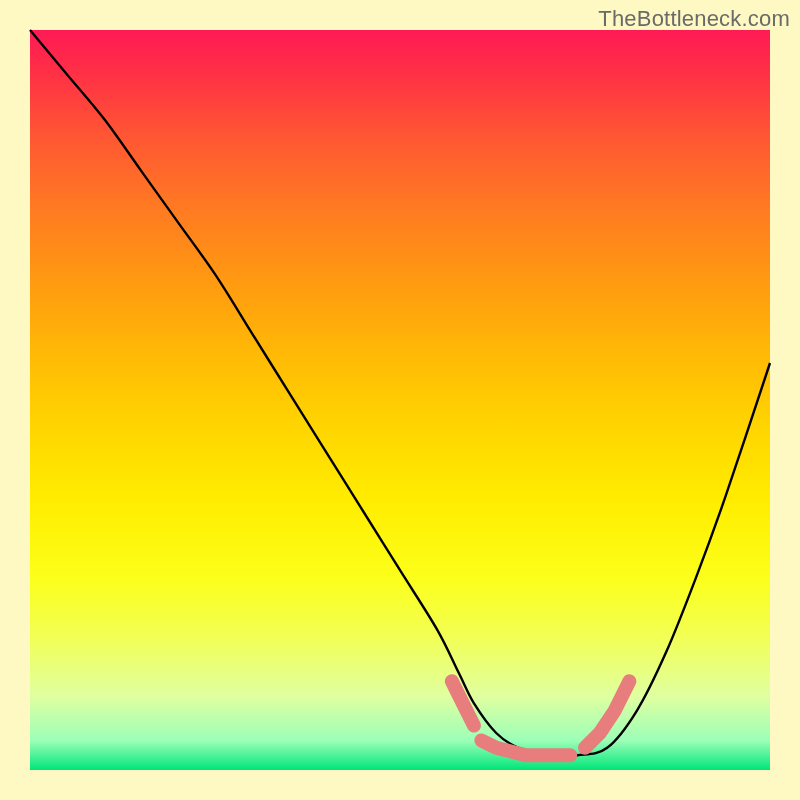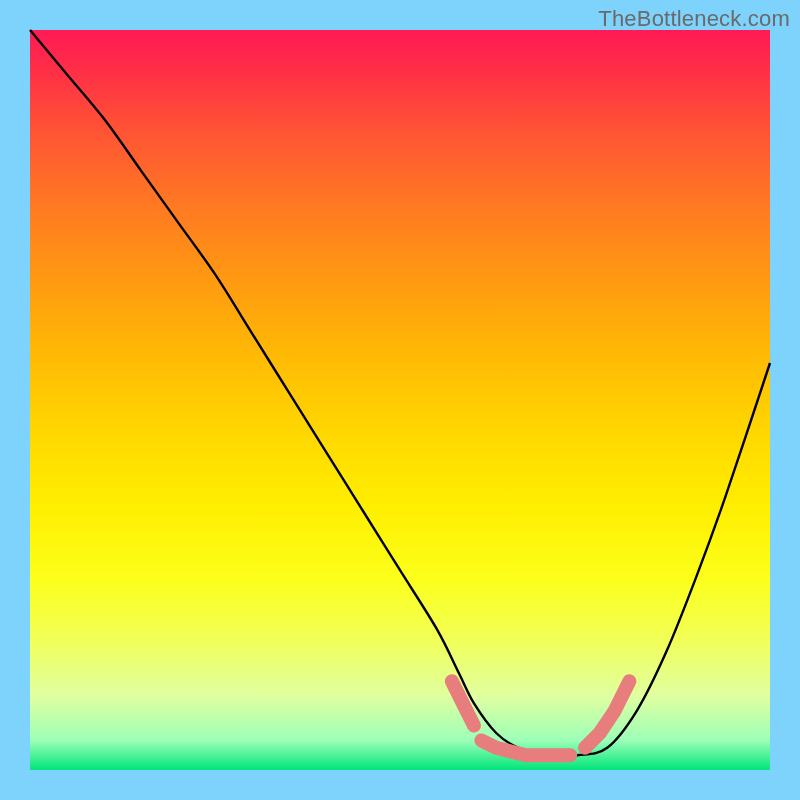--- a/index.html
+++ b/index.html
@@ -8,21 +8,21 @@
     width: 800px;
     height: 800px;
     background: #000;
     overflow: hidden;
     font-family: Arial, Helvetica, sans-serif;
   }
   .frame {
     position: relative;
     width: 800px;
     height: 800px;
-    background: #7dd3fc;
+    background: #fef9c3;
   }
   .plot-area {
     position: absolute;
     left: 30px;
     top: 30px;
     width: 740px;
     height: 740px;
     background: linear-gradient(to bottom,
       #ff1a55 0%,
       #ff3145 6%,

